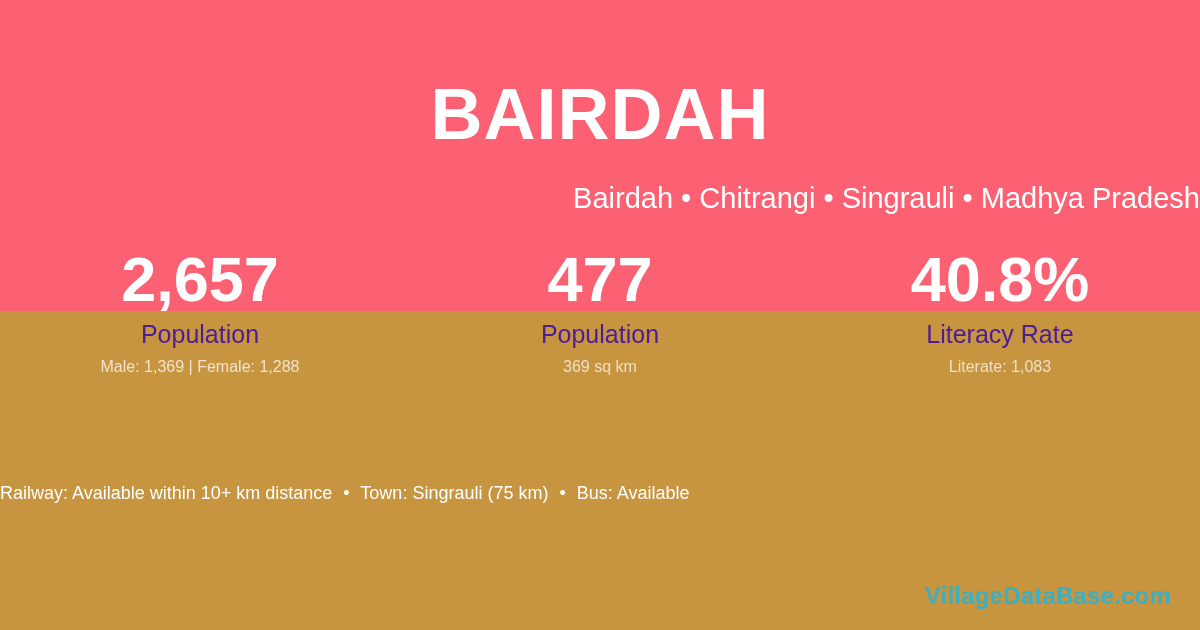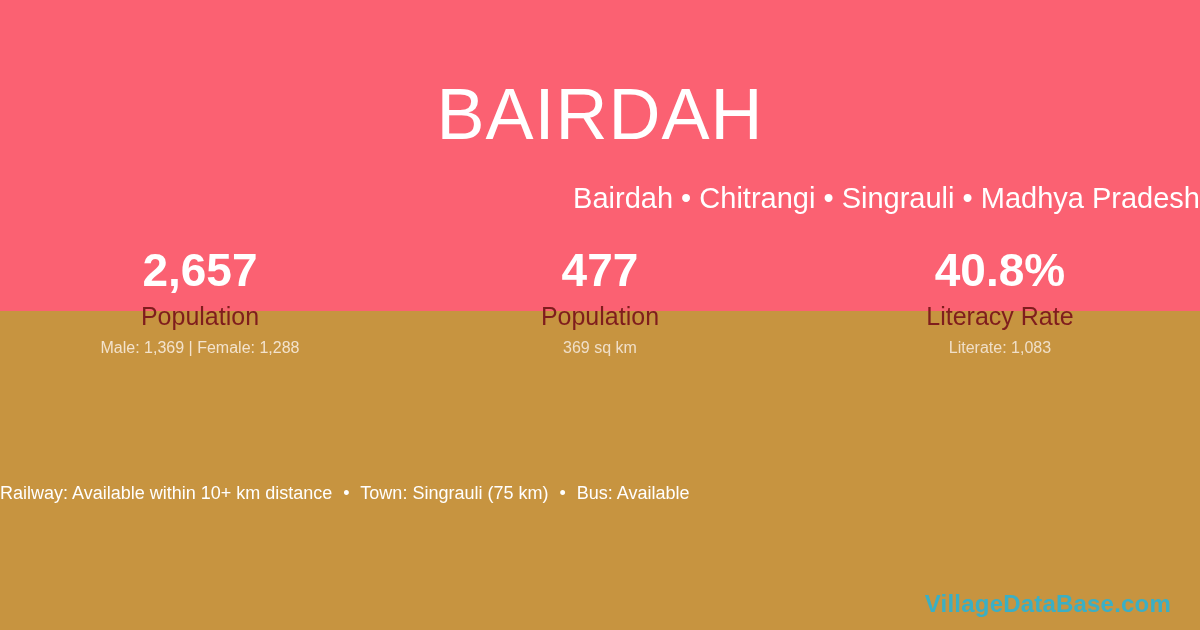--- a/index.html
+++ b/index.html
@@ -27,21 +27,21 @@
     height: 311px;
     background: #fb6172;
   }
   .title {
     position: absolute;
     left: 0;
     top: 78px;
     width: 1200px;
     text-align: center;
     font-size: 72px;
-    font-weight: normal;
+    font-weight: bold;
     letter-spacing: 1px;
     color: #ffffff;
     line-height: 1;
   }
   .subtitle {
     position: absolute;
     left: 0;
     top: 180px;
     width: 1200px;
     text-align: right;
@@ -54,28 +54,28 @@
     left: 0;
     top: 245px;
     width: 1200px;
     display: flex;
   }
   .stat {
     width: 33.3333%;
     text-align: center;
   }
   .stat-value {
-    font-size: 46px;
+    font-size: 63px;
     font-weight: bold;
     color: #ffffff;
     line-height: 1.1;
   }
   .stat-label {
     font-size: 25px;
-    color: #7f1d1d;
+    color: #4c1d95;
     line-height: 1.5;
     margin-top: 2px;
   }
   .stat-sub {
     font-size: 16px;
     color: #f0dfc8;
     line-height: 1.6;
   }
   .stat.pop .stat-sub { color: #f3e3cd; }
   .transport {
@@ -86,21 +86,21 @@
     font-size: 18px;
     color: #ffffff;
   }
   .transport .sep {
     padding: 0 6px;
     color: #ffffff;
   }
   .brand {
     position: absolute;
     right: 29px;
-    bottom: 12px;
+    bottom: 20px;
     font-size: 24px;
     font-weight: bold;
     color: #3bafc4;
     letter-spacing: 0.2px;
   }
 </style>
 </head>
 <body>
 
 <div class="card">

